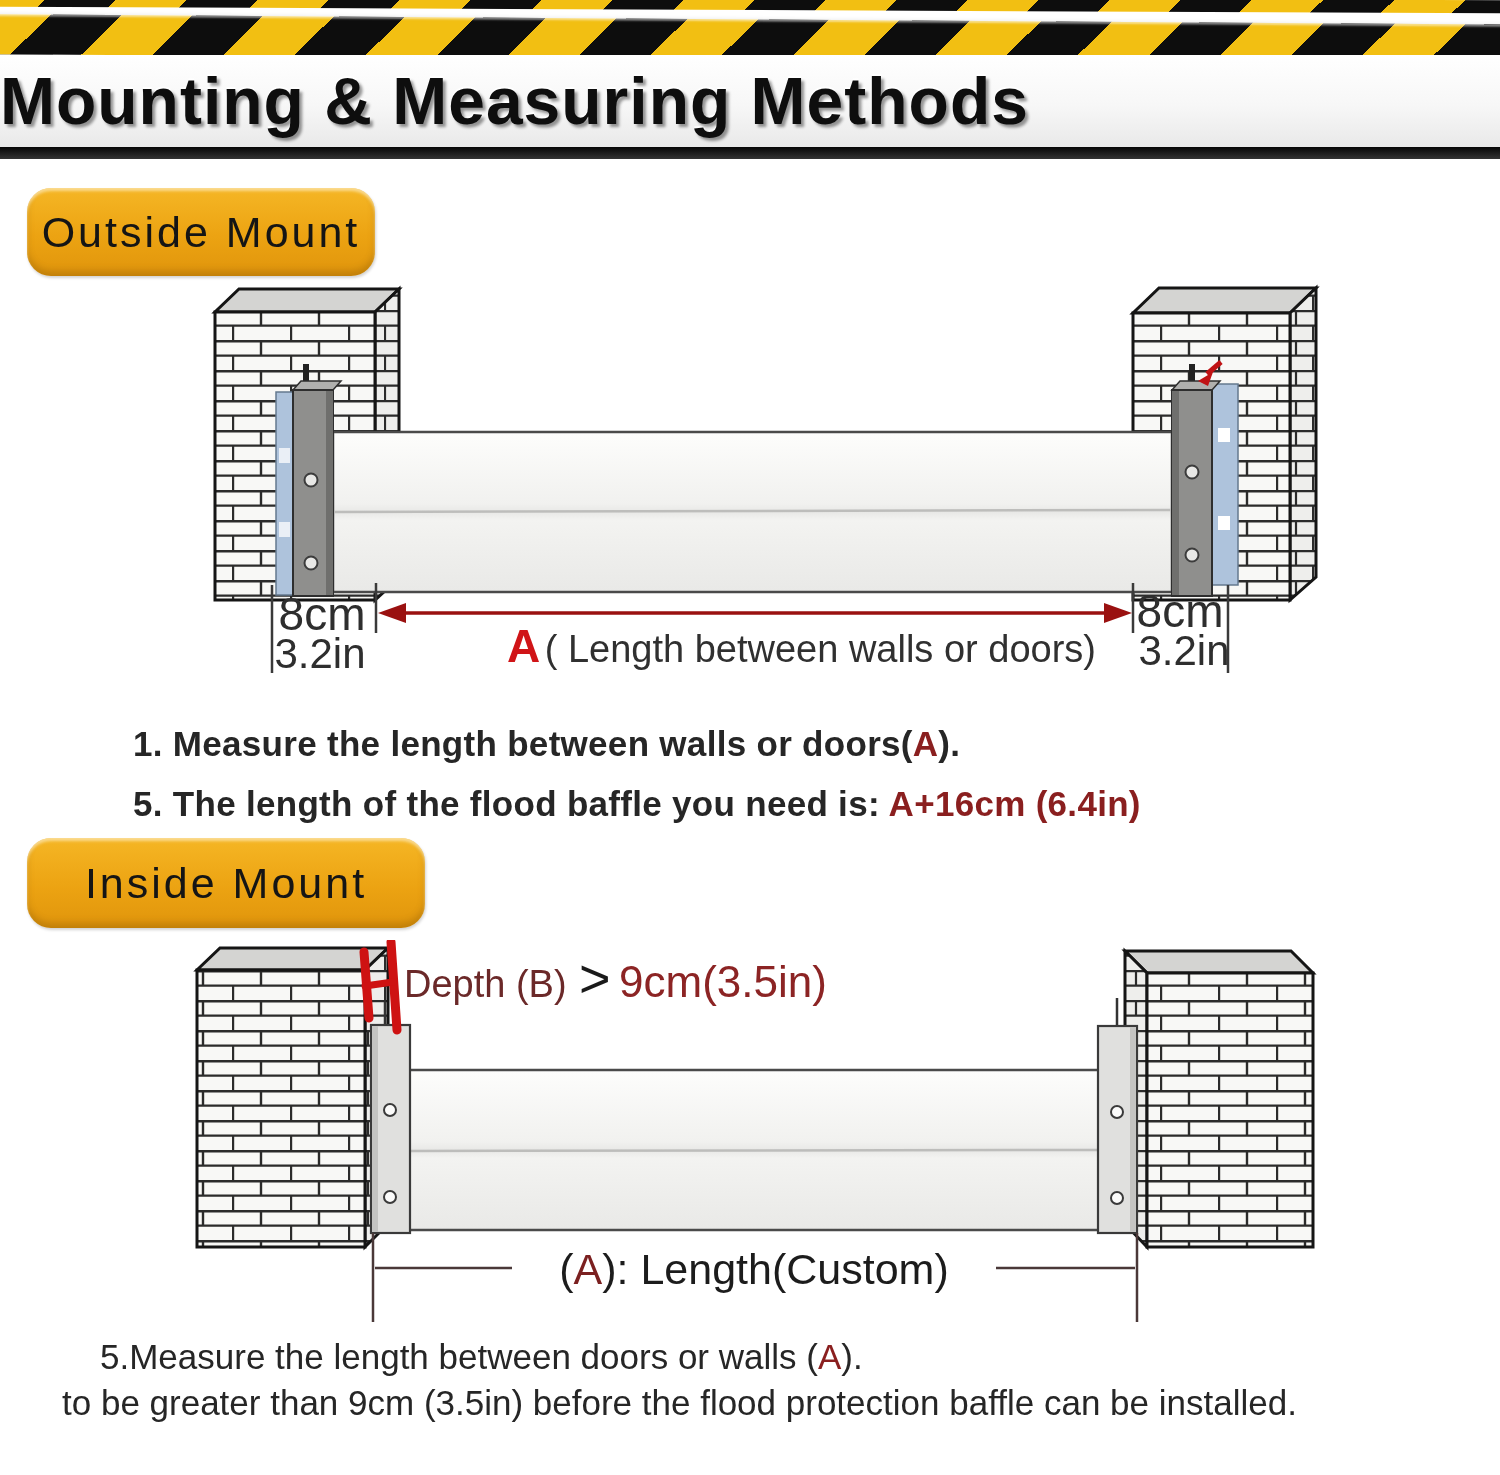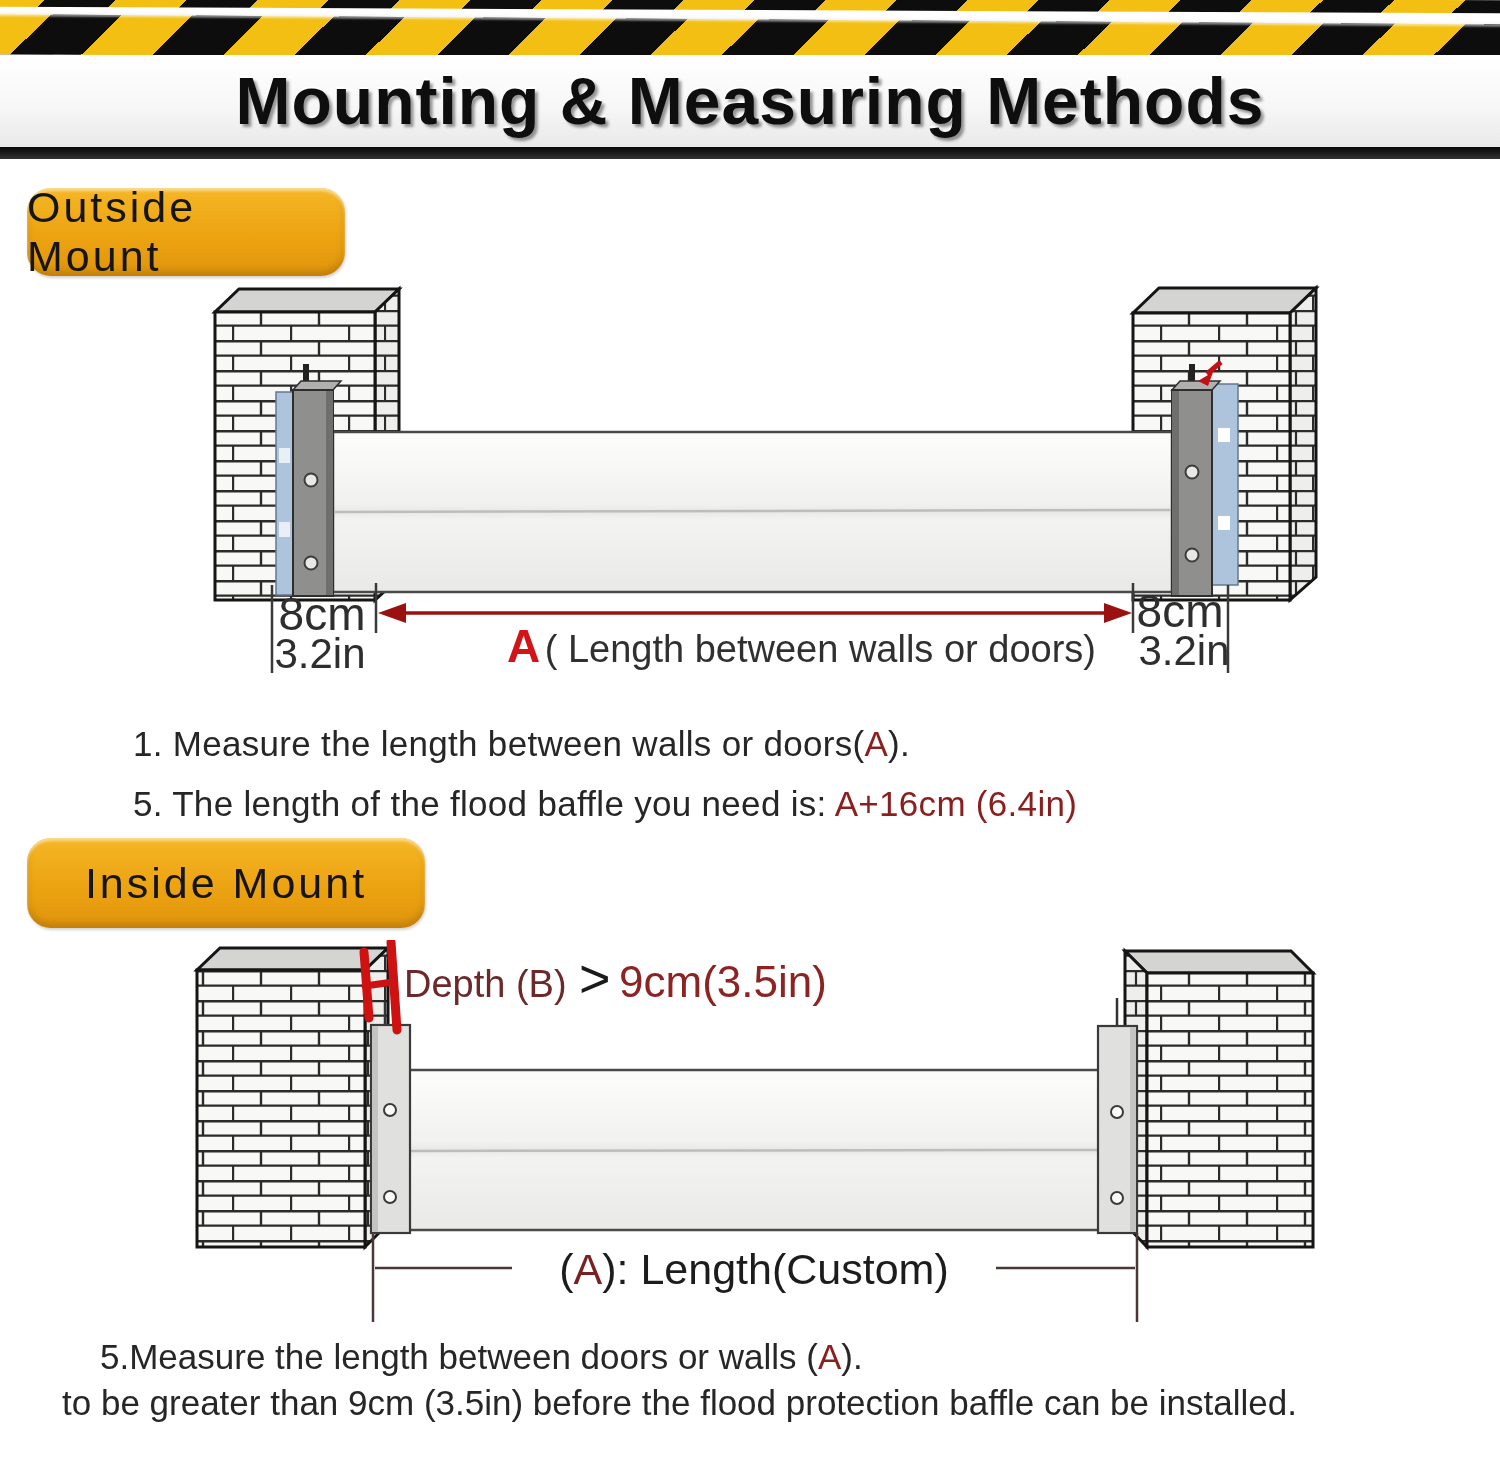--- a/index.html
+++ b/index.html
@@ -8,44 +8,44 @@
           font-family:"Liberation Sans", sans-serif; overflow:hidden; }
 
   
   .tape { position:absolute; left:-20px; width:1540px;
           background:repeating-linear-gradient(135deg,#f2bf12 0 50px,#0d0d0d 50px 100px); }
   .tape-sliver { top:-3px; height:13px; transform:rotate(.25deg); }
   .tape-main { top:14px; height:40px; transform:rotate(.4deg); transform-origin:left center;
                box-shadow:0 3px 6px rgba(0,0,0,.30), inset 0 2px 2px rgba(255,255,255,.5); }
 
   .banner { position:absolute; top:55px; left:0; width:1500px; height:92px;
-            display:flex; align-items:center; justify-content:center;
+            display:flex; align-items:center; justify-content:flex-start;
             background:linear-gradient(180deg,#ffffff 0%,#f7f7f7 55%,#e9e9e9 100%); }
   .banner h1 { margin:0; font-size:66px; font-weight:bold; color:#0e0e0e; letter-spacing:1px;
                text-shadow:3px 3px 3px rgba(0,0,0,.40), 0 -2px 0 rgba(255,255,255,.9); }
   .banner-rule { position:absolute; top:147px; left:0; width:1500px; height:12px;
                  background:linear-gradient(180deg,#060606,#343434); }
 
   .badge { position:absolute; display:flex; align-items:center; justify-content:center;
            background:linear-gradient(180deg,#f5b625 0%,#eca312 55%,#e0950c 100%);
            border-radius:24px;
            box-shadow:inset 0 3px 3px rgba(255,240,200,.65), inset 0 -5px 7px rgba(120,75,0,.30),
                       1px 2px 3px rgba(0,0,0,.18); }
   .badge span { font-size:43px; letter-spacing:3px; color:#151515; }
-  .badge-outside { left:27px; top:188px; width:318px; height:88px; }
+  .badge-outside { left:27px; top:188px; width:348px; height:88px; }
   .badge-inside  { left:27px; top:838px; width:398px; height:90px; }
 
   .scene { position:absolute; left:0; display:block; }
   .scene-outside { top:280px; }
   .scene-inside  { top:940px; }
   svg text { font-family:"Liberation Sans", sans-serif; }
 
   .steps { position:absolute; left:0; width:1500px; color:#262626; }
   .steps-outside { top:724px; font-size:35px; }
-  .steps-outside .step { margin:0 0 20px 133px; letter-spacing:.3px; }
+  .steps-outside .step { margin:0 0 20px 133px; letter-spacing:.3px;font-weight:bold; }
   .steps-bottom { top:1337px; font-size:35px; }
   .step.ml1 { margin-left:100px; }
   .step.ml2 { margin-left:74px; margin-top:24px; }
   .step.ml3 { margin-left:62px; margin-top:6px; }
   .maroon { color:#8a1f1f; }
 </style>
 </head>
 <body>
 
 <div class="page">

